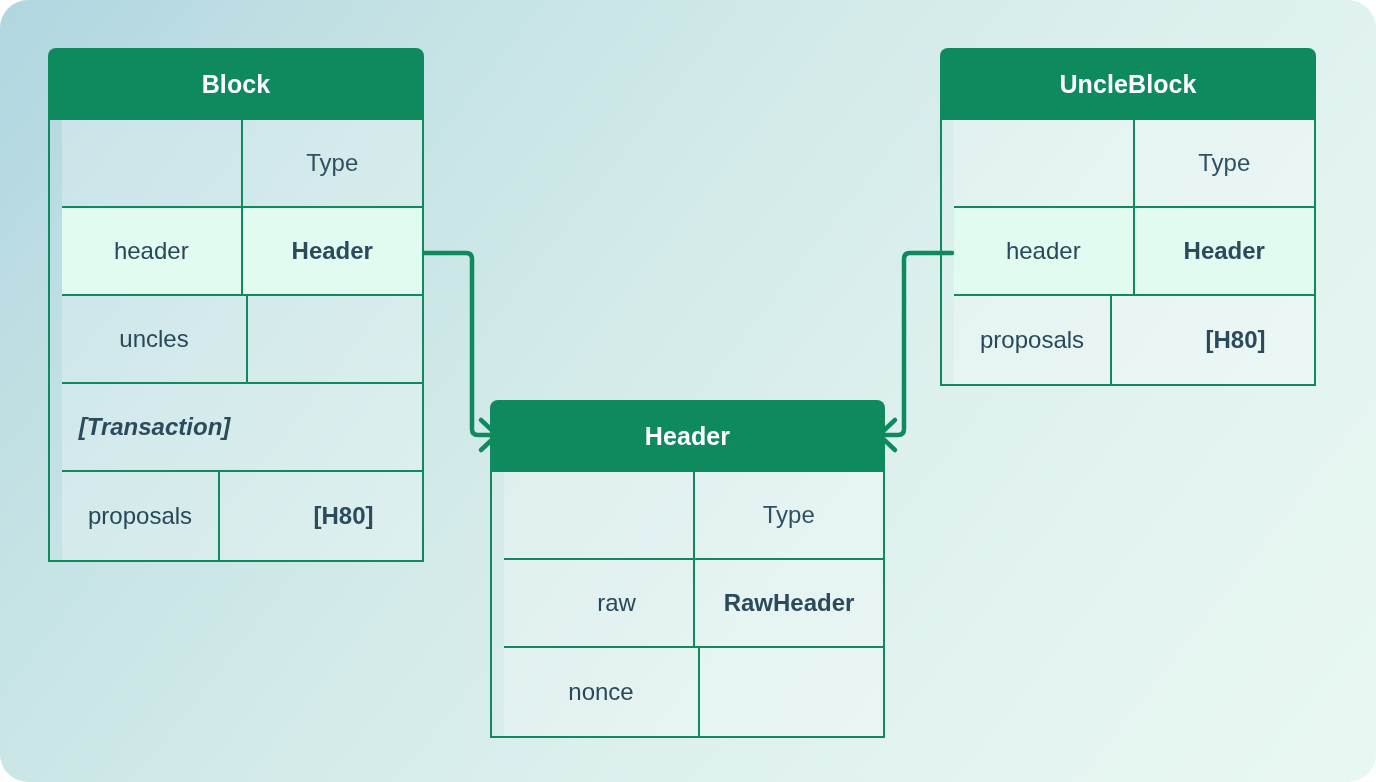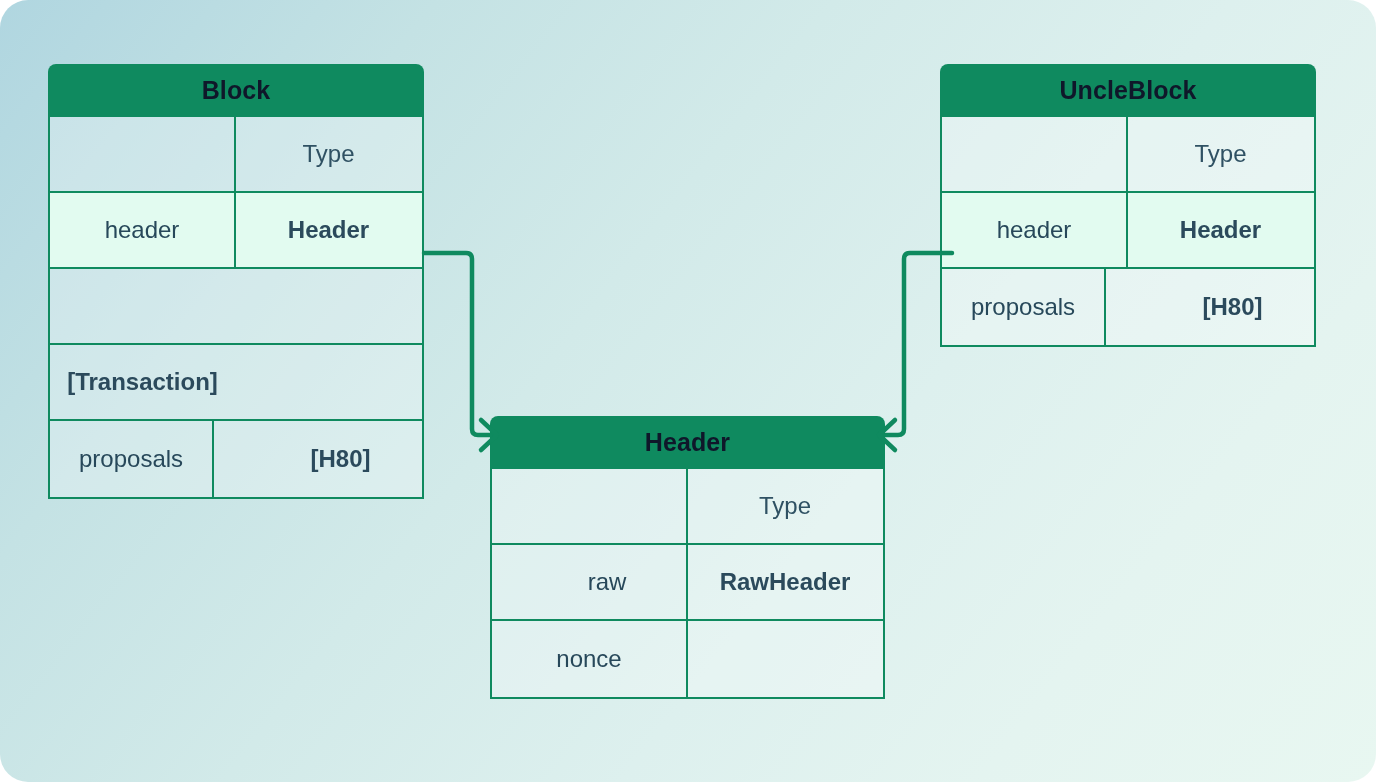--- a/index.html
+++ b/index.html
@@ -14,44 +14,44 @@
   }
 
   
   .entity{
     position:absolute;
     box-sizing:border-box;
     border-radius:8px 8px 0 0;
   }
   .entity-title{
     box-sizing:border-box;
-    height:53px;
+    height:72px;
     background:#0f8a5f;
-    color:#0f172a;
+    color:#ffffff;
     font-size:25px;
     font-weight:bold;
     display:flex;
     align-items:center;
     justify-content:center;
     border-radius:8px 8px 0 0;
     letter-spacing:.1px;
-    margin-top:16px;
   }
   .entity-body{
     box-sizing:border-box;
     border-left:2.5px solid #0f8a5f;
     border-right:2.5px solid #0f8a5f;
     border-bottom:2.5px solid #0f8a5f;
   }
   .erow{
     display:flex;
     box-sizing:border-box;
-    height:76px;
+    height:88px;
     border-bottom:2.5px solid #0f8a5f;
     background:rgba(255,255,255,0.26);
+    margin-left:12px;
   }
   .erow:last-child{border-bottom:none;gap:45px;}
   .erow.hl{background:#e2fbf0;}
   .ecell{
     box-sizing:border-box;
     display:flex;
     align-items:center;
     justify-content:center;
     font-size:24px;
     color:#27485a;
@@ -79,24 +79,25 @@
         <div class="ecell name" style="width:186px;"></div>
         <div class="ecell typehdr" style="width:185px;">Type</div>
       </div>
 
       <div class="erow hl">
         <div class="ecell name" style="width:186px;">header</div>
         <div class="ecell type" style="width:185px;">Header</div>
       </div>
 
       <div class="erow">
+        <div class="ecell name" style="width:186px;">uncles</div>
       </div>
 
       <div class="erow">
-        <div class="ecell type" style="width:185px;">[Transaction]</div>
+        <div class="ecell type" style="width:185px;font-style:italic;">[Transaction]</div>
       </div>
 
       <div class="erow">
         <div class="ecell name" style="width:186px;">proposals</div>
         <div class="ecell type" style="width:185px;">[H80]</div>
       </div>
 
     </div>
   </div>
 

